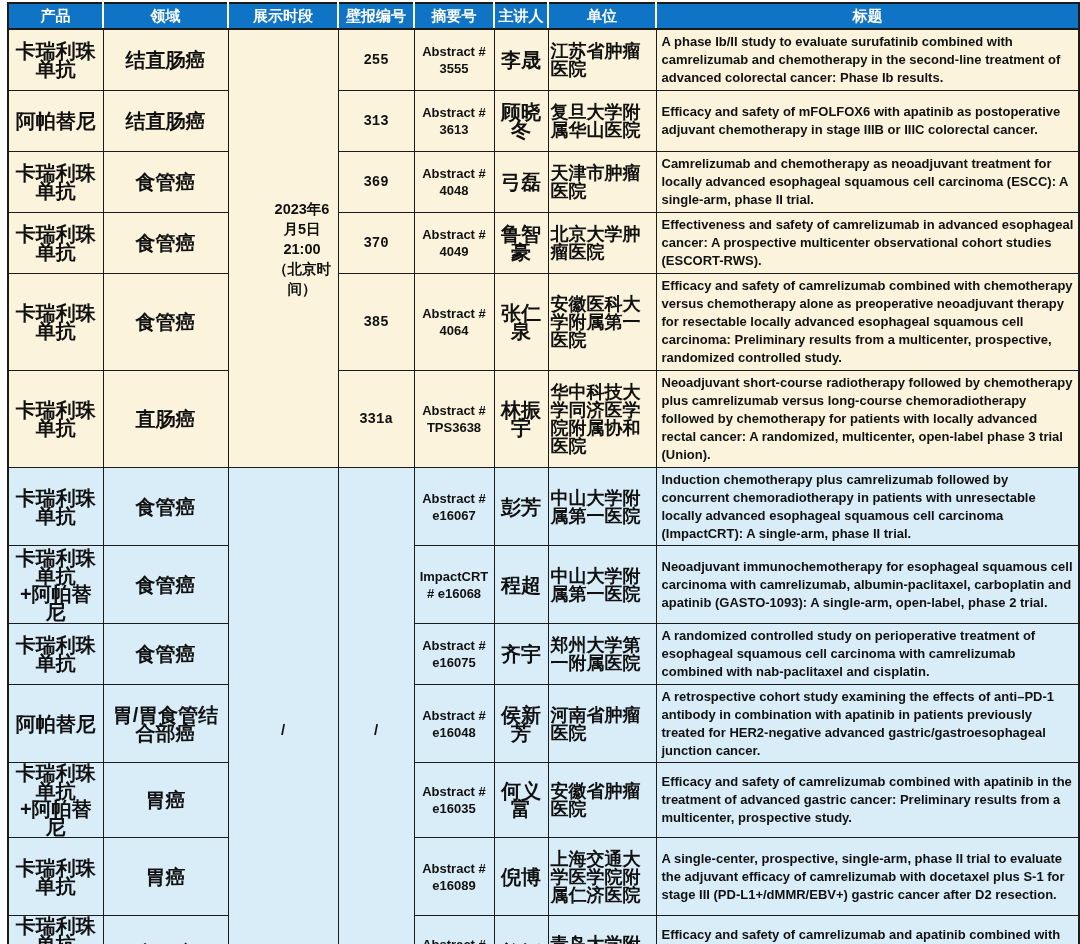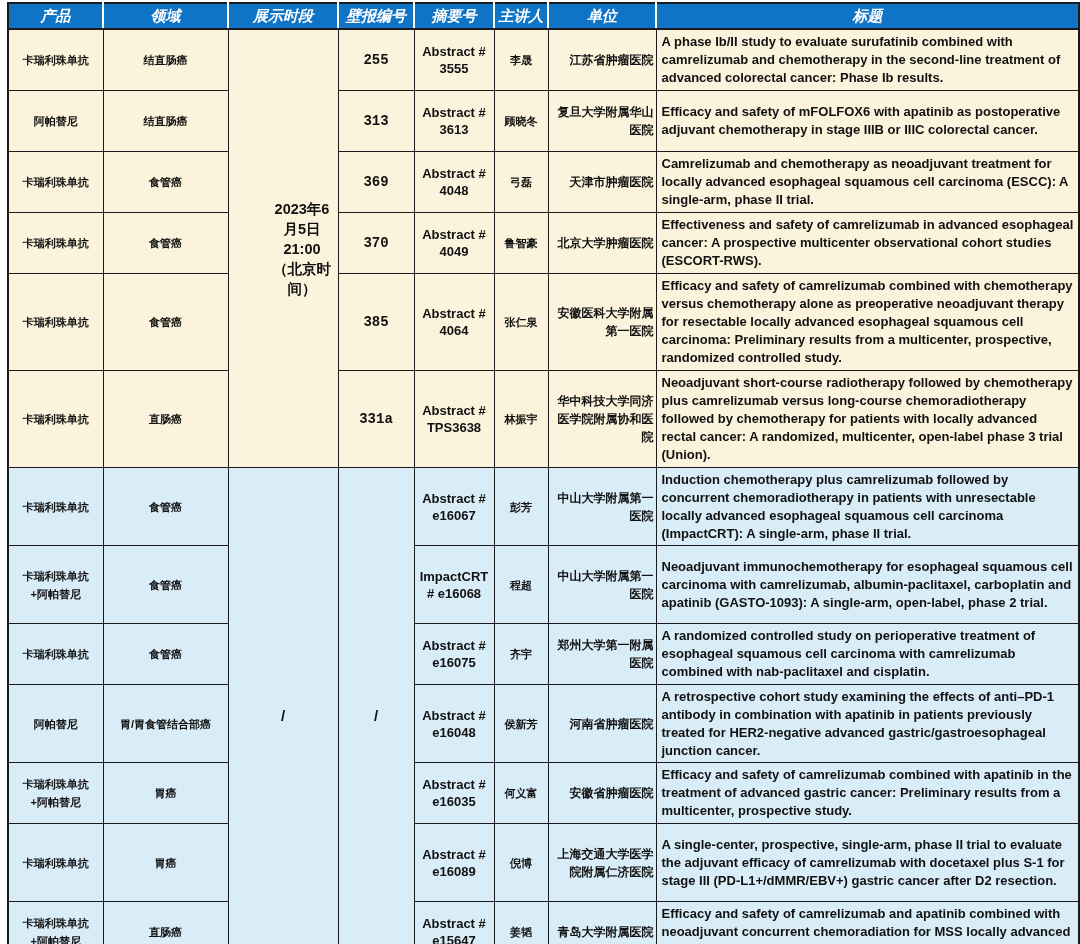--- a/index.html
+++ b/index.html
@@ -1,29 +1,29 @@
 <!DOCTYPE html>
 <html><head>
 <meta charset="utf-8">
 <style>
   html,body{margin:0;padding:0;}
   body{font-family:"Liberation Sans","DejaVu Sans",sans-serif;background:#ffffff;}
   .frame{position:relative;width:1080px;height:944px;background:#ffffff;overflow:hidden;box-sizing:border-box;padding:2px 0 0 7px;}
   table.sched{table-layout:fixed;border-collapse:collapse;width:1071px;border:2px solid #1b1b1b;}
   th{background:#0F74C6;color:#ffffff;font-size:15px;font-weight:bold;height:24px;padding:0;
-     border-left:2px solid #ffffff;border-bottom:2px solid #1b1b1b;text-align:center;vertical-align:middle;font-style:italic;}
+     border-left:2px solid #ffffff;border-bottom:2px solid #1b1b1b;text-align:center;vertical-align:middle;}
   th:first-child{border-left:none;}
   td{border:1px solid #1b1b1b;vertical-align:middle;color:#111111;font-weight:bold;overflow:hidden;}
   tr.cream td{background:#FBF3DB;}
   tr.blue td{background:#D9EDF9;margin-left:37px;}
-  td.c{text-align:center;font-size:11px;line-height:18px;padding:1px 2px;}
+  td.c{text-align:center;font-size:20px;line-height:18px;padding:1px 2px;}
   td.prewrap{white-space:pre-line;}
   td.num{font-size:14px;text-align:center;font-family:Liberation Mono, monospace;}
   td.abs{font-size:13px;text-align:center;line-height:17px;padding:13px 3px;}
-  td.org{font-size:12px;text-align:right;line-height:18px;padding:1px 2px;}
+  td.org{font-size:18px;text-align:left;line-height:18px;padding:1px 2px;}
   td.title{font-size:13px;text-align:left;line-height:18px;padding:1px 4px 1px 5px;}
   td.slash{text-align:center;font-size:15px;}
   td.timeslot{text-align:center;font-size:14.5px;line-height:20px;white-space:pre-line;padding-left:39px;}
 </style>
 </head>
 <body>
 
 <div class="frame">
   <table class="sched">
     <colgroup>

